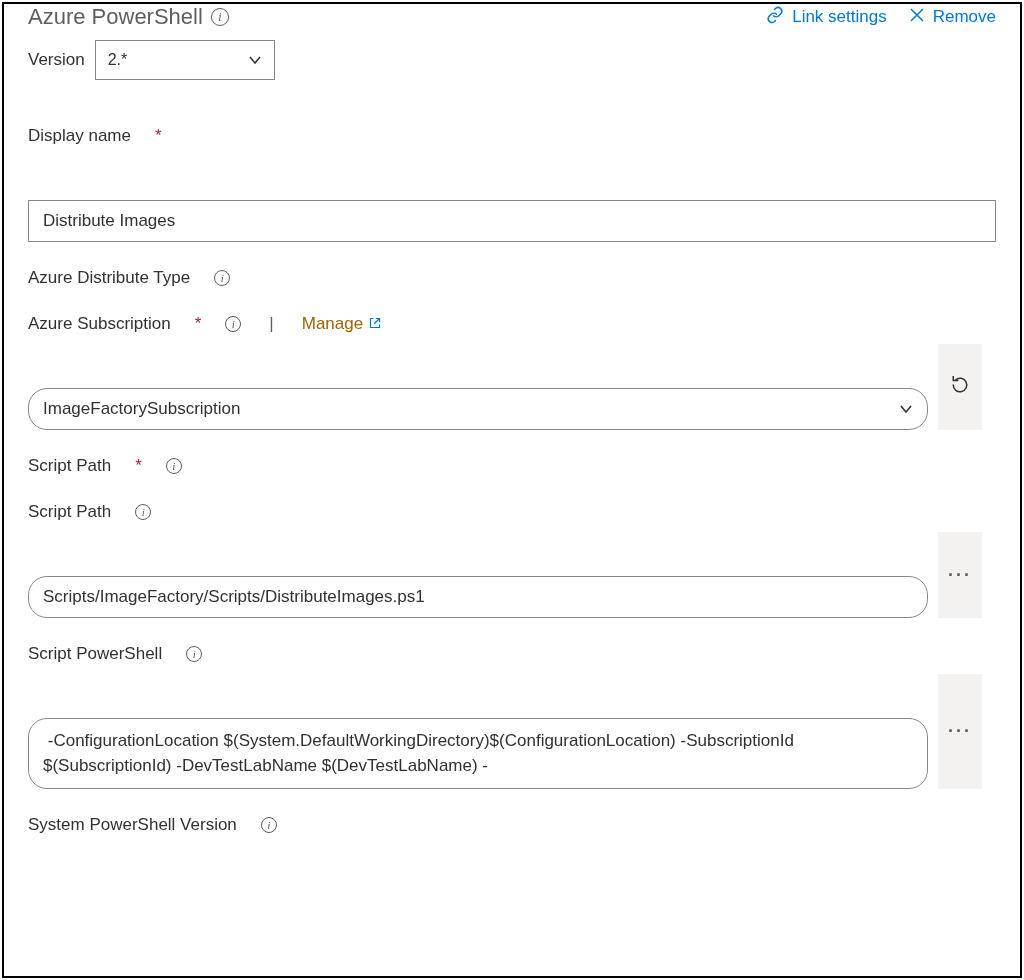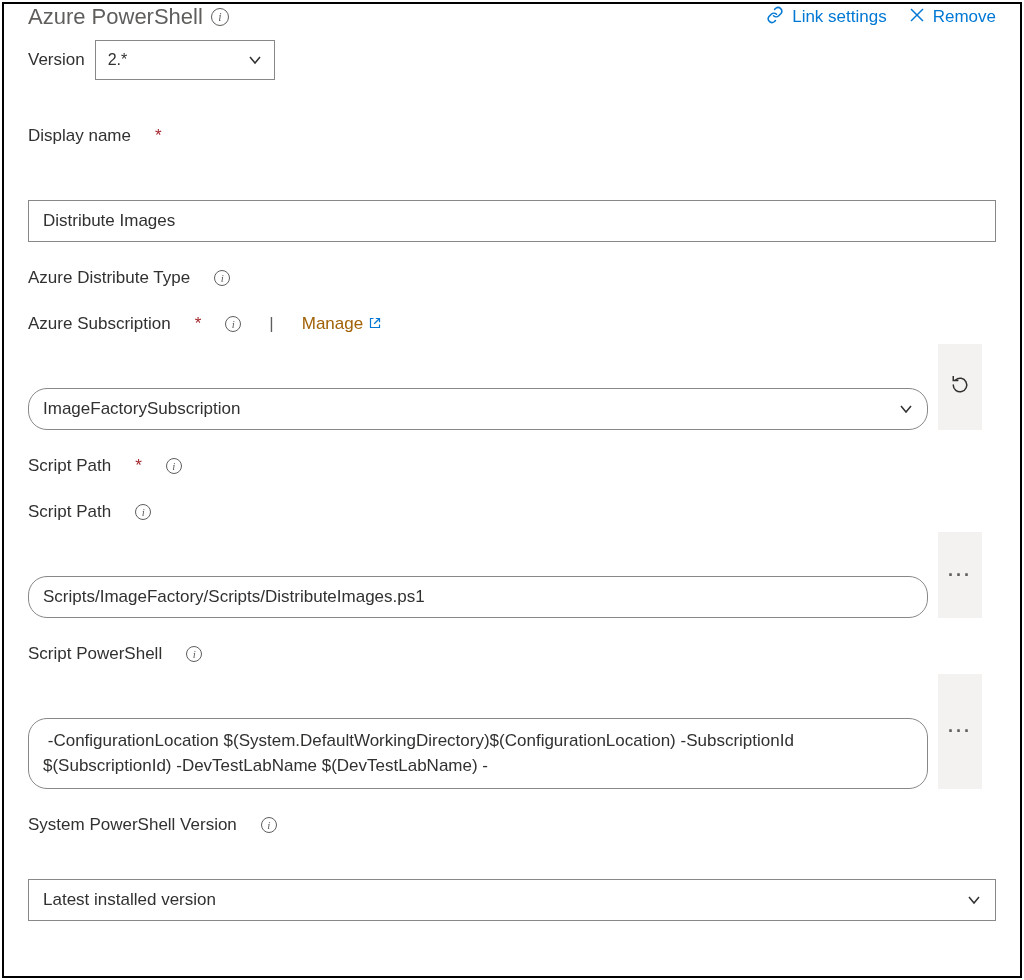--- a/index.html
+++ b/index.html
@@ -286,23 +286,15 @@
         <span class="ellipsis">···</span>
       </div>
     </div>
   </div>
 
   <div class="field">
     <div class="field-label">
       <span>System PowerShell Version</span>
       <span class="info-icon">i</span>
     </div>
-    <div class="select-input">
-      <span>Latest installed version</span>
-      <span class="chevron-down">
-        <svg width="14" height="14" viewBox="0 0 14 14">
-            <polyline points="2,4 7,10 12,4" fill="none" stroke="#323130" stroke-width="1.5"></polyline>
-          </svg>
-      </span>
-    </div>
   </div>
 
 </div>
 
 </body></html>

